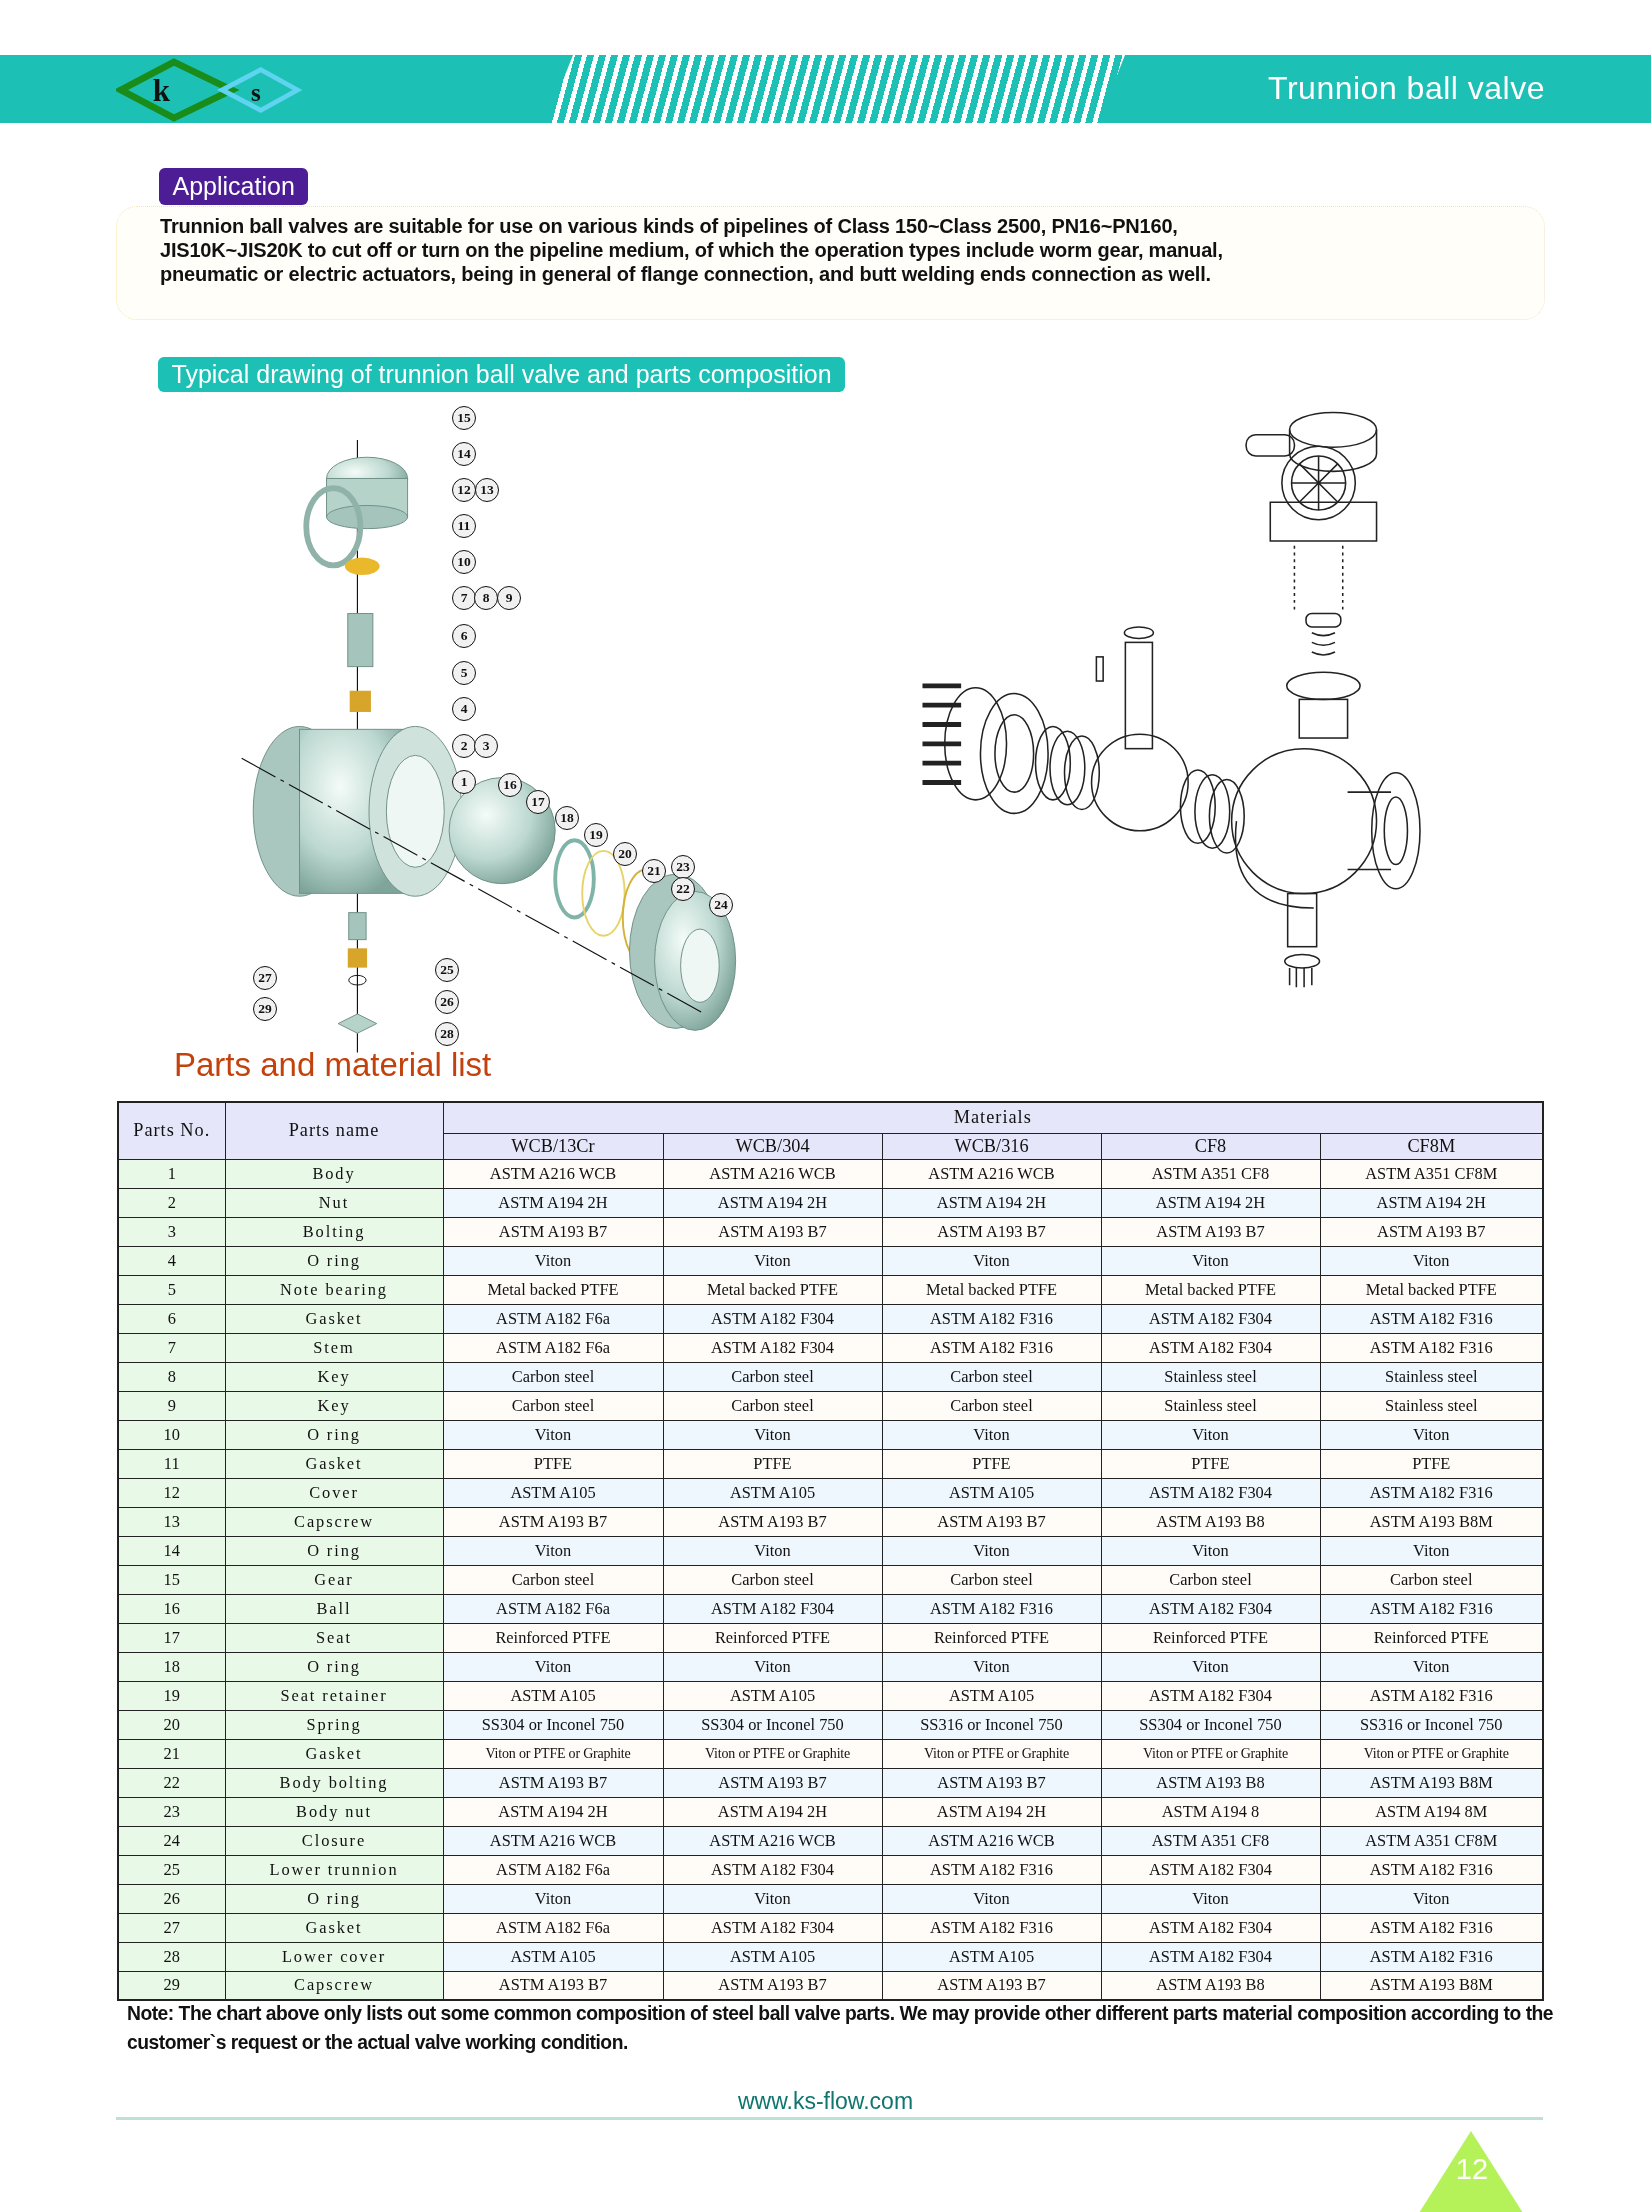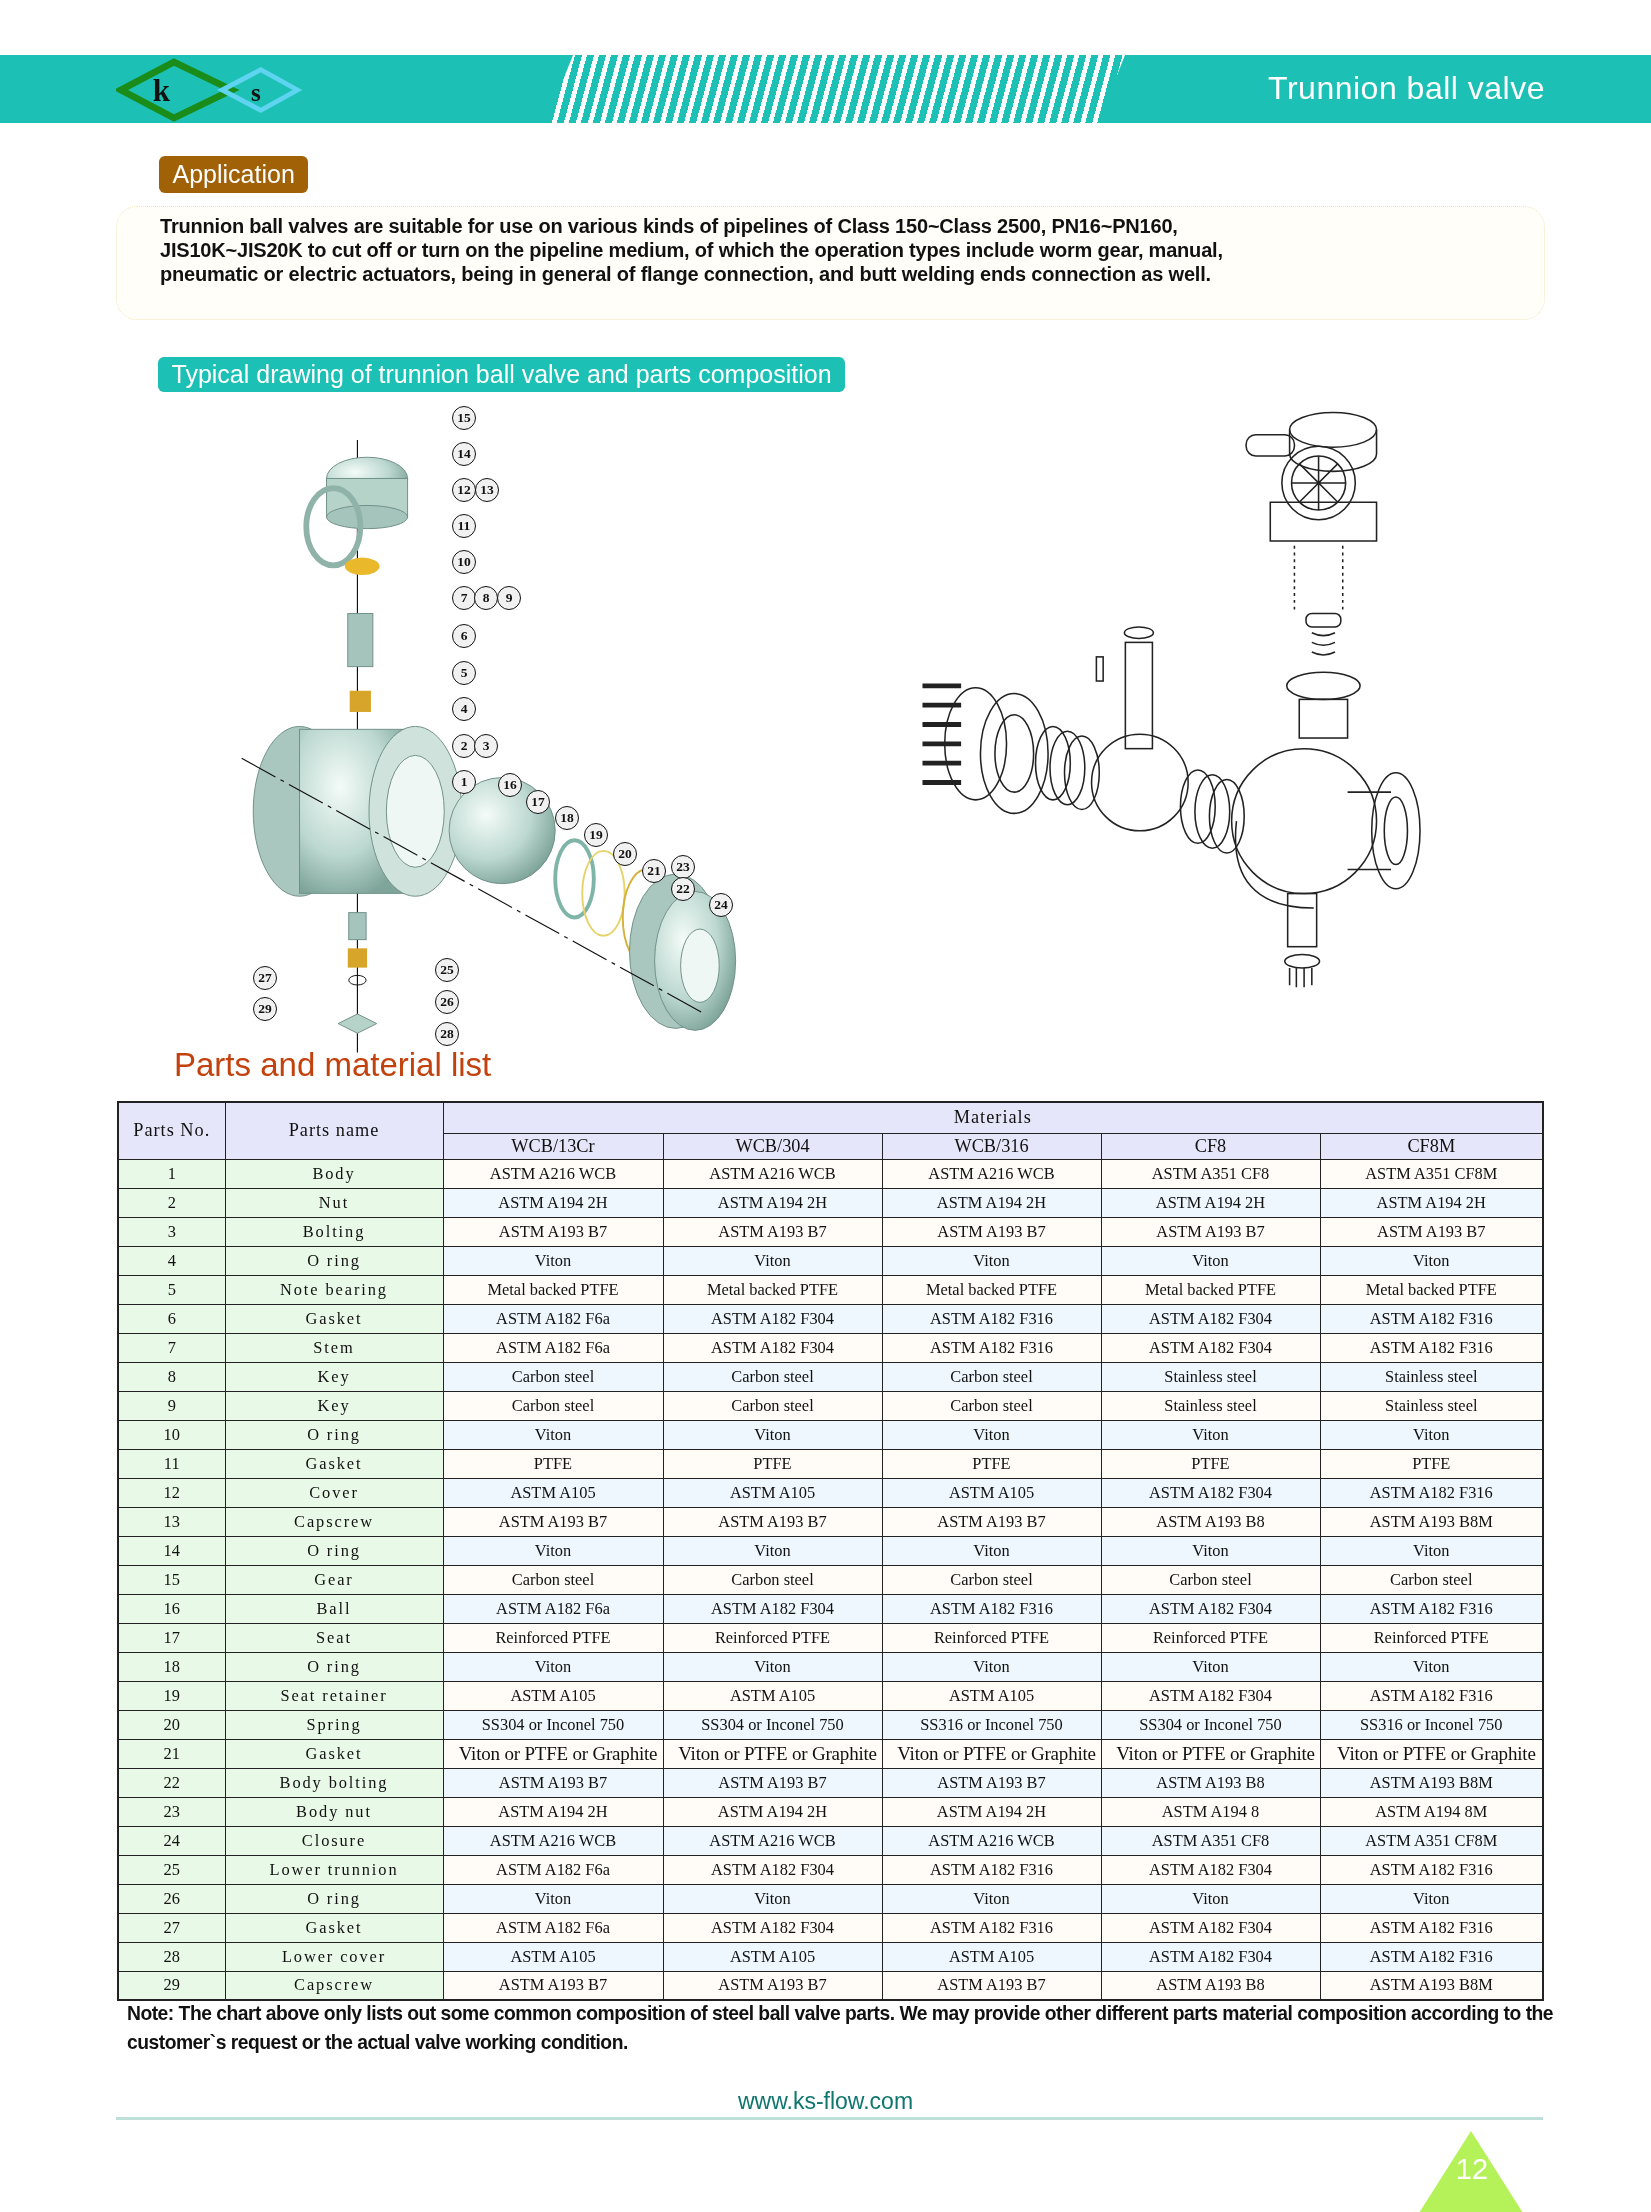--- a/index.html
+++ b/index.html
@@ -11,21 +11,21 @@
   .header-stripes {
     position: absolute; left: 546px; top: 55px; width: 579px; height: 68px;
     background: repeating-linear-gradient(105deg, #ffffff 0 4.8px, #1cc0b4 4.8px 11.6px);
     clip-path: polygon(27px 0, 579px 0, 552px 100%, 0 100%);
   }
   .header-title { position: absolute; right: 106px; top: 70px; color: #ffffff; font-size: 32px; letter-spacing: 0.5px; }
   .logo { position: absolute; left: 116px; top: 56px; width: 193px; height: 68px; }
 
   
   .tag { position: absolute; color: #fff; border-radius: 5.8px; padding: 3.9px 13.5px; font-size: 25px; }
-  .tag-app { left: 159px; top: 156px; background: #a16207; }
+  .tag-app { left: 159px; top: 168px; background: #4c1d95; }
   .app-box {
     position: absolute; left: 116px; top: 206px; width: 1429px; height: 114px;
     border: 1.9px dotted #f3e5b8; border-radius: 21px; background: #fffef9;
   }
   .app-text {
     position: absolute; left: 160px; top: 214px; width: 1110px;
     font-size: 20px; font-weight: bold; line-height: 24px; color: #111;
     letter-spacing: -0.2px;
   }
   .tag-drawing { left: 158px; top: 357px; background: #1cc0b4; font-size: 25px; padding: 2.9px 13.5px; }
@@ -48,21 +48,21 @@
   }
   .parts-table th, .parts-table td { border: 1.4px solid #222; text-align: center; white-space: nowrap; overflow: hidden; }
   .parts-table th { background: #e6e6fa; font-weight: normal; font-size: 18.3px; letter-spacing: 1px; }
   .parts-table thead tr.r1 th { height: 31px; }
   .parts-table thead tr.r2 th { height: 26px; letter-spacing: 0; }
   .parts-table td { height: 29px; padding: 0 1.9px; }
   .parts-table td.no, .parts-table td.name { background: #e8f9e8; }
   .parts-table td.name { letter-spacing: 1.9px; }
   .parts-table tbody tr:nth-child(odd) td.mat { background: #fffcf8; }
   .parts-table tbody tr:nth-child(even) td.mat { background: #eef7fd; }
-  .parts-table td.small { font-size: 19px; letter-spacing: -0.2px; padding-left: 12px; }
+  .parts-table td.small { font-size: 14px; letter-spacing: -0.2px; padding-left: 12px; }
 
   .note { position: absolute; left: 127px; top: 1999px; width: 1429px; font-size: 19.3px; font-weight: bold; line-height: 29px; color: #111; letter-spacing: -0.5px; }
 
   
   .footer-url { position: absolute; left: 0; width: 1651px; top: 2088px; text-align: center; font-size: 23px; color: #0f766e; }
   .footer-line { position: absolute; left: 116px; top: 2117px; width: 1427px; height: 2.9px; background: #bfe0d8; }
   .page-tri { position: absolute; left: 1419px; top: 2131px; width: 0; height: 0;
     border-left: 52px solid transparent; border-right: 52px solid transparent; border-bottom: 82px solid #b5f25a; }
   .page-num { position: absolute; left: 1448px; top: 2153px; width: 48px; text-align: center; color: #fff; font-size: 29px; }
 </style>

